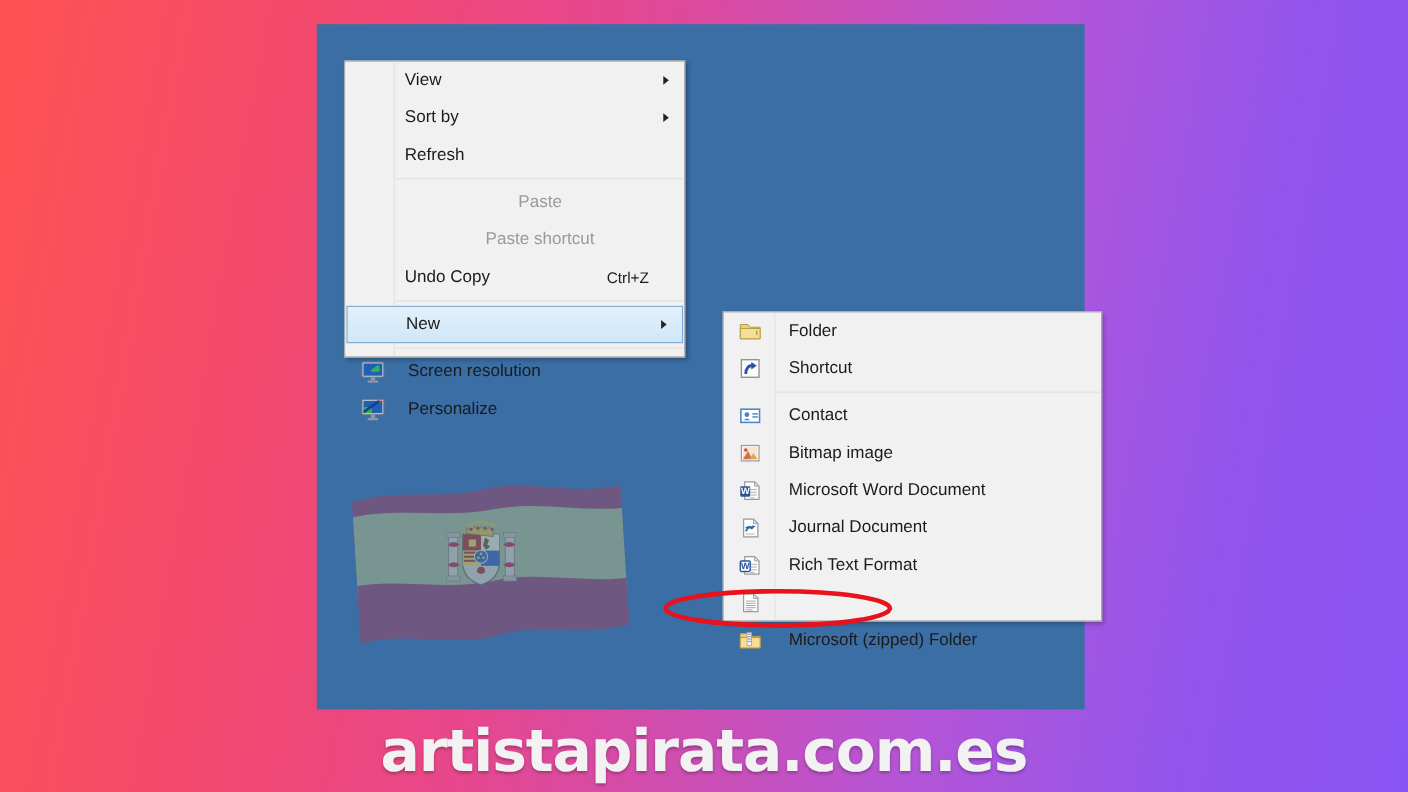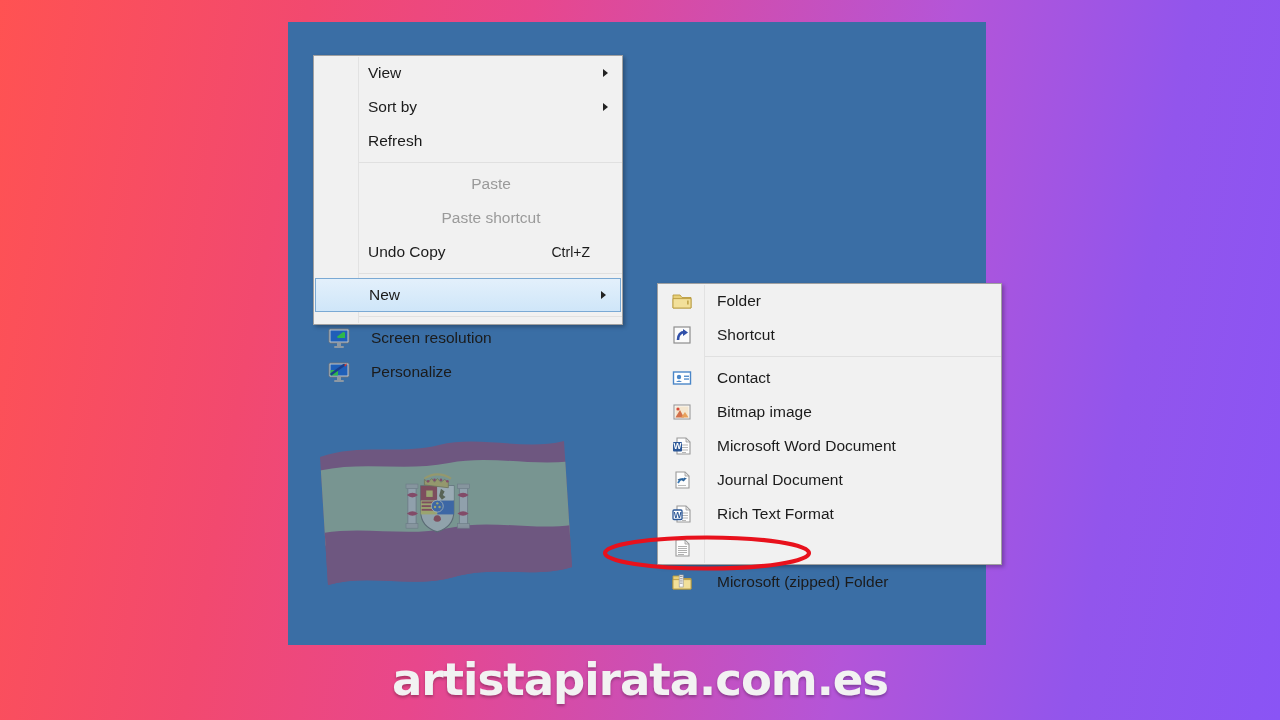--- a/index.html
+++ b/index.html
@@ -79,21 +79,21 @@
 
   
   .artifact { position:absolute; opacity:.55; }
 
   
   #watermark {
     position:absolute; left:0; right:0; top:653px;
     text-align:center;
     font-family:"DejaVu Sans", sans-serif;
     font-weight:700;
-    font-size:45px;
+    font-size:53px;
     letter-spacing:-1px;
     color:#f2f2f2;
     text-shadow:0 2px 3px rgba(0,0,0,.28);
   }
 </style>
 </head>
 <body>
 
 <div id="desktop">
 

